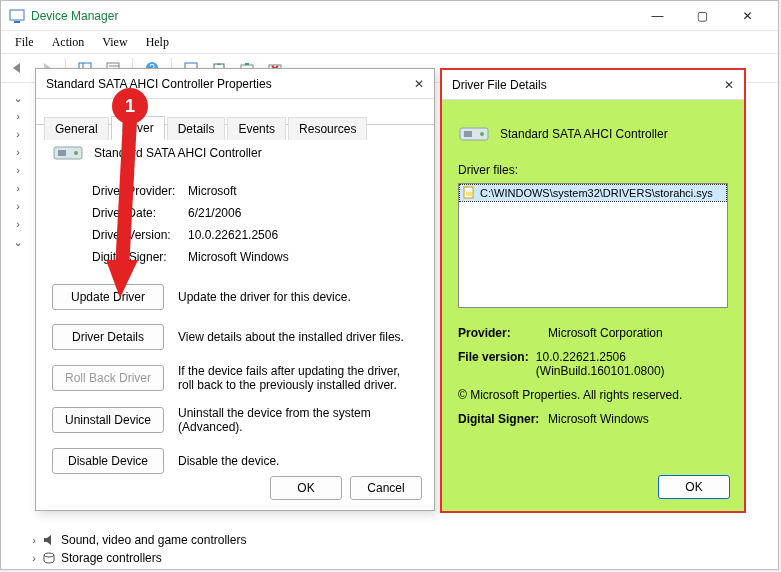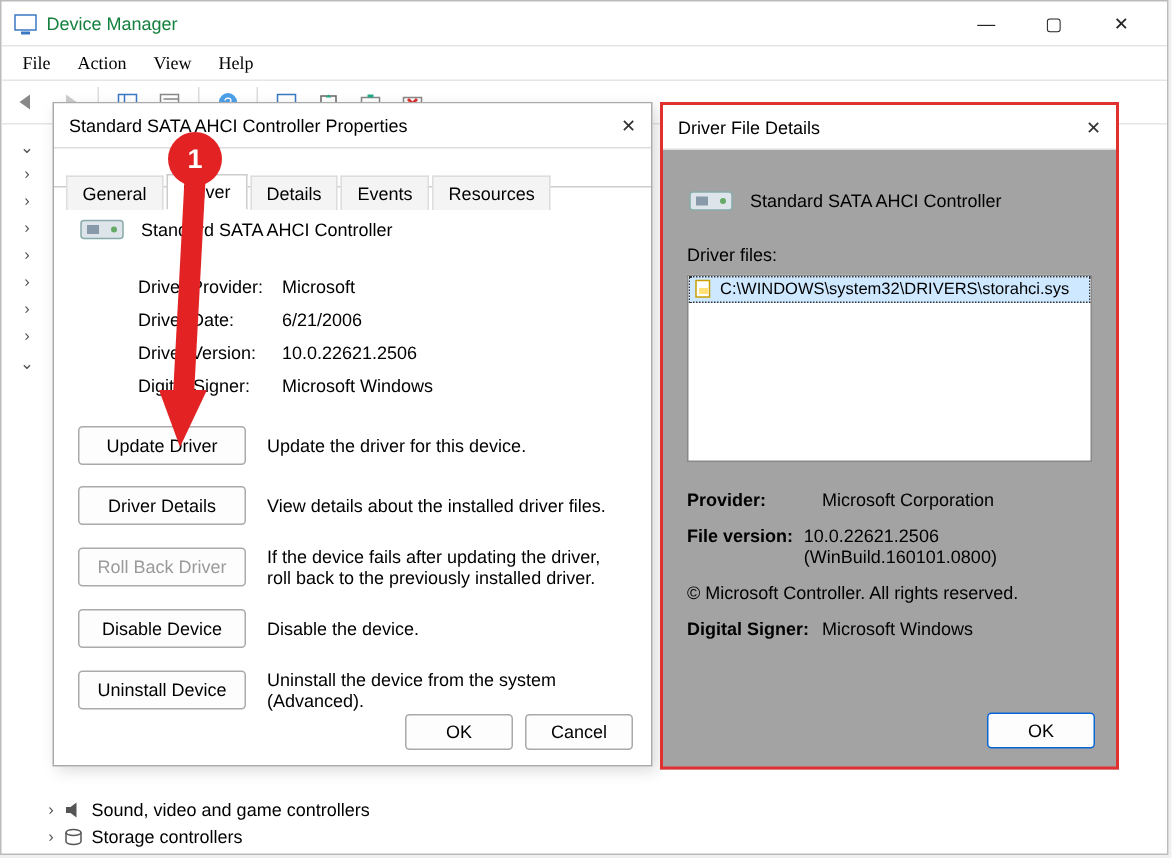--- a/index.html
+++ b/index.html
@@ -160,21 +160,21 @@
   .dlg-footer button {
     width: 72px; height: 24px;
     border: 1px solid #aaa; background: #fdfdfd;
     border-radius: 3px; font-size: 12px;
   }
   
   .details-dialog {
     position: absolute;
     left: 440px; top: 68px;
     width: 306px; height: 445px;
-    background: #a3a3a3;
+    background: #bef264;
     border: 2px solid #e03030;
   }
   .dd-body { padding: 10px 16px; position: relative; height: calc(100% - 30px); }
   .dd-header { display:flex; align-items:center; gap:10px; margin:8px 0 14px; }
   .dd-label { font-size:12px; margin-bottom:6px; }
   .dd-listbox {
     border: 1px solid #888;
     height: 125px;
     background: #fff;
     overflow: hidden;
@@ -393,26 +393,26 @@
     </div>
     <div class="act-row">
       <button class="act-btn">Driver Details</button>
       <span class="act-desc">View details about the installed driver files.</span>
     </div>
     <div class="act-row">
       <button class="act-btn disabled">Roll Back Driver</button>
       <span class="act-desc">If the device fails after updating the driver, roll back to the previously installed driver.</span>
     </div>
     <div class="act-row">
+      <button class="act-btn">Uninstall Device</button>
+      <span class="act-desc">Uninstall the device from the system (Advanced).</span>
+    </div>
+    <div class="act-row">
       <button class="act-btn">Disable Device</button>
       <span class="act-desc">Disable the device.</span>
-    </div>
-    <div class="act-row">
-      <button class="act-btn">Uninstall Device</button>
-      <span class="act-desc">Uninstall the device from the system (Advanced).</span>
     </div>
   </div>
   <div class="dlg-footer">
     <button>OK</button>
     <button>Cancel</button>
   </div>
 </div>
 
 <div class="details-dialog">
   <div class="dlg-titlebar">
@@ -445,21 +445,21 @@
     <div style="height:18px"></div>
     <div class="dd-kv">
         <span class="k">Provider:</span>
         <span>Microsoft Corporation</span>
       </div>
     <div class="dd-kv">
         <span class="k">File version:</span>
         <span>10.0.22621.2506 (WinBuild.160101.0800)</span>
       </div>
     <div class="dd-kv">
-        <span>© Microsoft Controller. All rights reserved.</span>
+        <span>© Microsoft Properties. All rights reserved.</span>
       </div>
     <div class="dd-kv">
         <span class="k">Digital Signer:</span>
         <span>Microsoft Windows</span>
       </div>
     <div class="dd-footer">
       <button>OK</button>
     </div>
   </div>
 </div>

